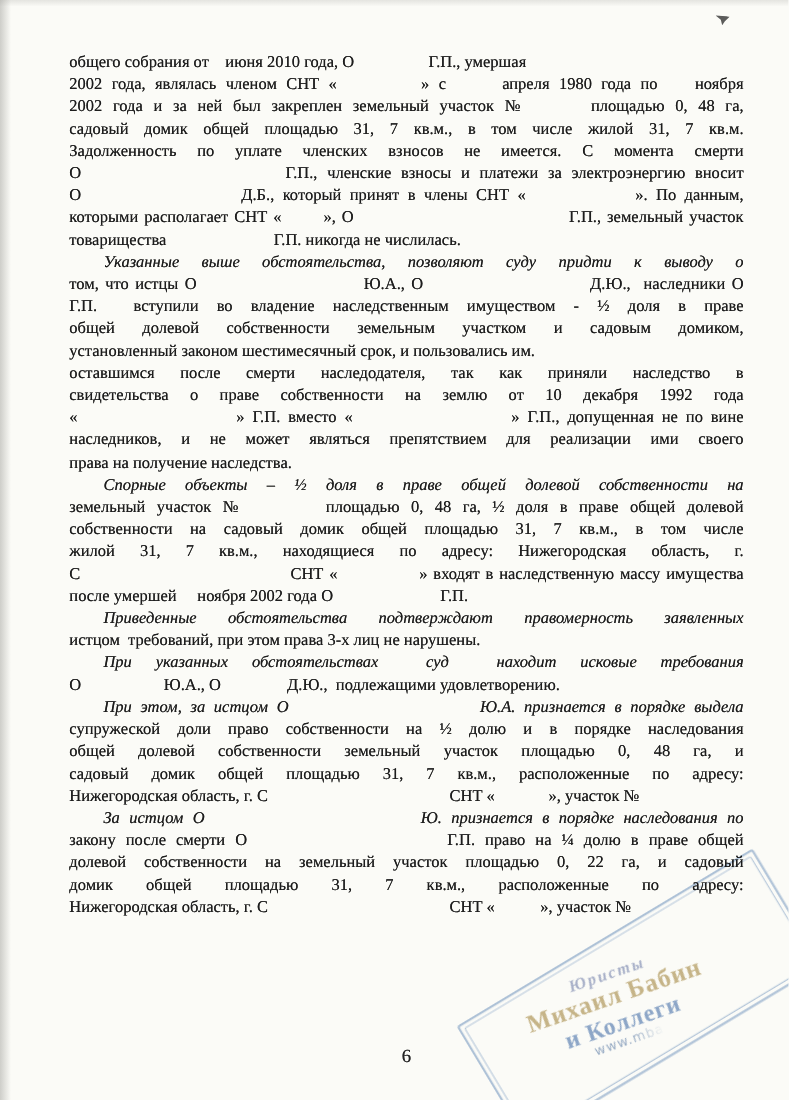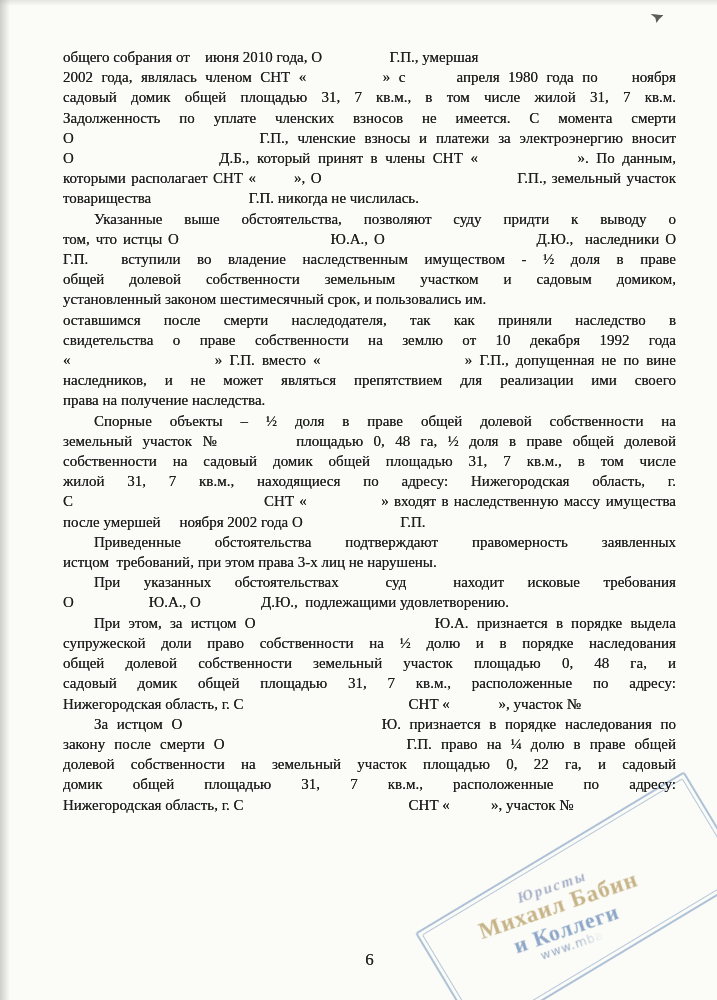--- a/index.html
+++ b/index.html
@@ -23,21 +23,21 @@
     clip-path:polygon(0 10%,100% 0,70% 55%,55% 100%,40% 45%);
     transform:rotate(8deg);opacity:.85;
   }
   .textblock{
     position:absolute;left:63px;top:47px;width:613px;
     font-size:15px;line-height:20.2px;color:#1d1d1d;
     text-shadow:0 0 .6px rgba(25,25,25,.85);
   }
   .line{min-height:20.2px;white-space:normal;}
   .line.just{text-align:justify;text-align-last:justify;}
-  .line.ind{text-indent:31px;}
+  .line.ind{text-indent:31px;font-style:italic;}
   .pagenum{
     position:absolute;left:63px;top:950px;width:613px;text-align:center;
     font-size:17px;color:#242424;text-shadow:0 0 .5px rgba(25,25,25,.8);
   }
   
   .stamp{
     position:absolute;left:415px;top:933px;width:310px;height:120px;
     transform:rotate(-31deg);transform-origin:0 0;
     border:2.5px solid rgba(125,158,200,.6);
     border-radius:3px;
@@ -65,20 +65,21 @@
 <body>
 
 <div class="page">
   <div class="edge-shadow"></div>
   <div class="top-shadow"></div>
   <div class="scan-artifact"></div>
 
   <div class="textblock">
       <div class="line">общего собрания от&nbsp;&nbsp;&nbsp;&nbsp;июня 2010 года, О&nbsp;&nbsp;&nbsp;&nbsp;&nbsp;&nbsp;&nbsp;&nbsp;&nbsp;&nbsp;&nbsp;&nbsp;&nbsp;&nbsp;&nbsp;&nbsp;&nbsp;&nbsp;Г.П., умершая</div>
       <div class="line just">2002 года, являлась членом СНТ «&nbsp;&nbsp;&nbsp;&nbsp;&nbsp;&nbsp;&nbsp;&nbsp;&nbsp;» с&nbsp;&nbsp;&nbsp;&nbsp;&nbsp;&nbsp;апреля 1980 года по&nbsp;&nbsp;&nbsp;&nbsp;ноября</div>
+      <div class="line just">2002 года и за ней был закреплен земельный участок №&nbsp;&nbsp;&nbsp;&nbsp;&nbsp;&nbsp;площадью 0, 48 га,</div>
       <div class="line just">садовый домик общей площадью 31, 7 кв.м., в том числе жилой 31, 7 кв.м.</div>
       <div class="line just">Задолженность по уплате членских взносов не имеется. С момента смерти</div>
       <div class="line just">О&nbsp;&nbsp;&nbsp;&nbsp;&nbsp;&nbsp;&nbsp;&nbsp;&nbsp;&nbsp;&nbsp;&nbsp;&nbsp;&nbsp;&nbsp;&nbsp;&nbsp;&nbsp;&nbsp;&nbsp;&nbsp;Г.П., членские взносы и платежи за электроэнергию вносит</div>
       <div class="line just">О&nbsp;&nbsp;&nbsp;&nbsp;&nbsp;&nbsp;&nbsp;&nbsp;&nbsp;&nbsp;&nbsp;&nbsp;&nbsp;&nbsp;&nbsp;&nbsp;&nbsp;&nbsp;&nbsp;Д.Б., который принят в члены СНТ «&nbsp;&nbsp;&nbsp;&nbsp;&nbsp;&nbsp;&nbsp;&nbsp;&nbsp;&nbsp;&nbsp;&nbsp;&nbsp;». По данным,</div>
       <div class="line just">которыми располагает СНТ «&nbsp;&nbsp;&nbsp;&nbsp;&nbsp;&nbsp;&nbsp;», О&nbsp;&nbsp;&nbsp;&nbsp;&nbsp;&nbsp;&nbsp;&nbsp;&nbsp;&nbsp;&nbsp;&nbsp;&nbsp;&nbsp;&nbsp;&nbsp;&nbsp;&nbsp;&nbsp;&nbsp;&nbsp;&nbsp;&nbsp;&nbsp;&nbsp;&nbsp;&nbsp;&nbsp;&nbsp;&nbsp;&nbsp;&nbsp;&nbsp;&nbsp;&nbsp;&nbsp;Г.П., земельный участок</div>
       <div class="line">товарищества&nbsp;&nbsp;&nbsp;&nbsp;&nbsp;&nbsp;&nbsp;&nbsp;&nbsp;&nbsp;&nbsp;&nbsp;&nbsp;&nbsp;&nbsp;&nbsp;&nbsp;&nbsp;&nbsp;&nbsp;&nbsp;&nbsp;&nbsp;&nbsp;&nbsp;&nbsp;Г.П. никогда не числилась.</div>
       <div class="line just ind">Указанные выше обстоятельства, позволяют суду придти к выводу о</div>
       <div class="line just">том, что истцы О&nbsp;&nbsp;&nbsp;&nbsp;&nbsp;&nbsp;&nbsp;&nbsp;&nbsp;&nbsp;&nbsp;&nbsp;&nbsp;&nbsp;&nbsp;&nbsp;&nbsp;&nbsp;&nbsp;&nbsp;&nbsp;&nbsp;&nbsp;&nbsp;&nbsp;&nbsp;Ю.А., О&nbsp;&nbsp;&nbsp;&nbsp;&nbsp;&nbsp;&nbsp;&nbsp;&nbsp;&nbsp;&nbsp;&nbsp;&nbsp;&nbsp;&nbsp;&nbsp;&nbsp;&nbsp;&nbsp;&nbsp;&nbsp;&nbsp;&nbsp;&nbsp;&nbsp;&nbsp;Д.Ю.,&nbsp;&nbsp;наследники О</div>
       <div class="line just">Г.П.&nbsp;&nbsp;вступили во владение наследственным имуществом - ½ доля в праве</div>
       <div class="line just">общей долевой собственности земельным участком и садовым домиком,</div>

